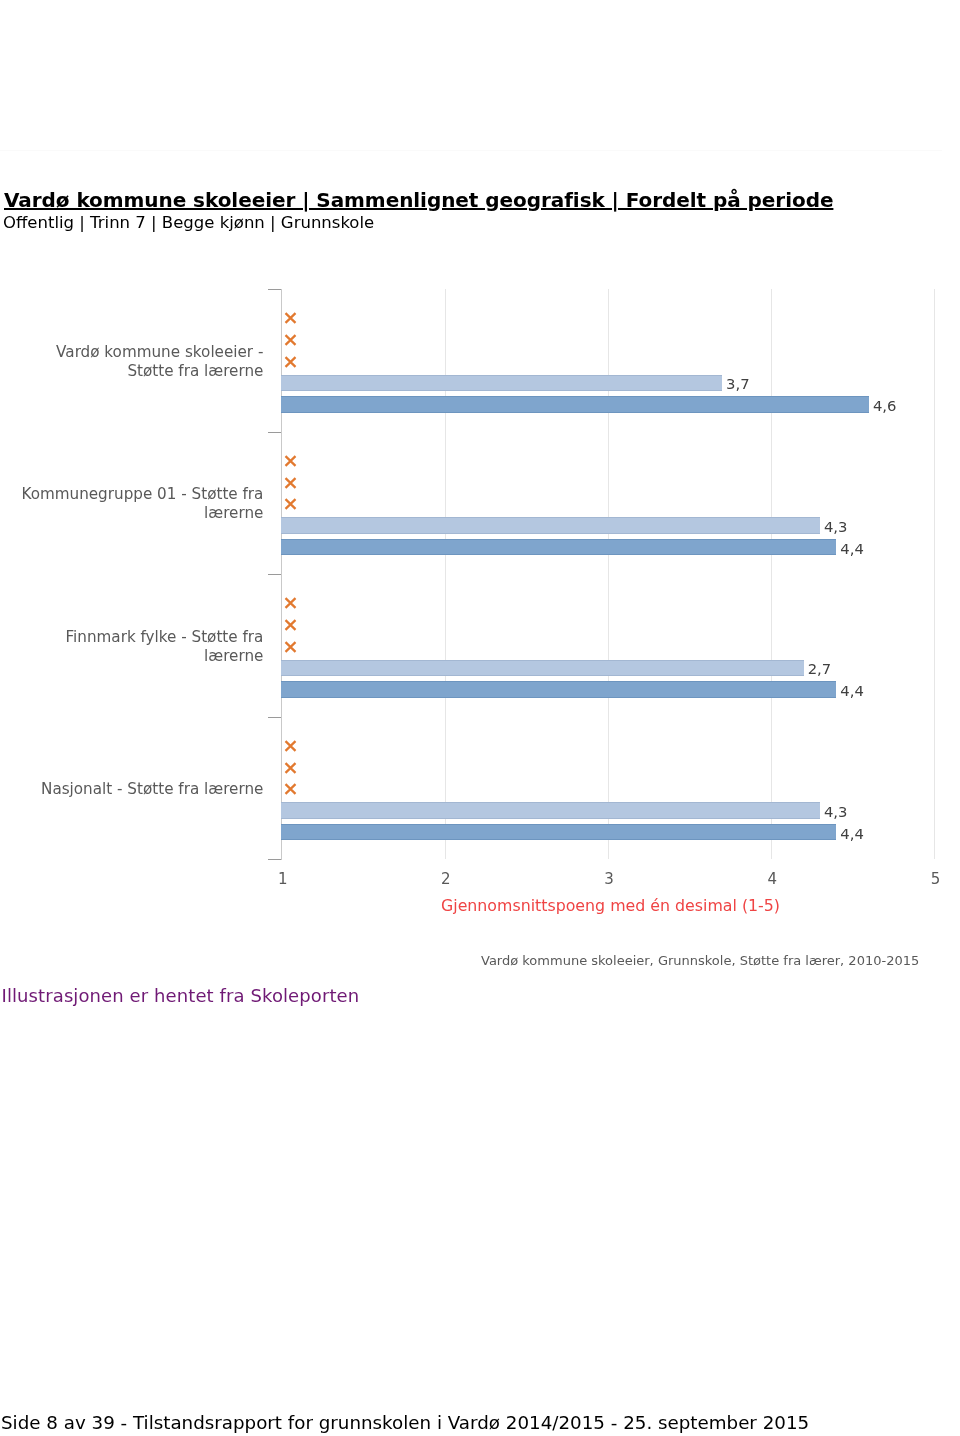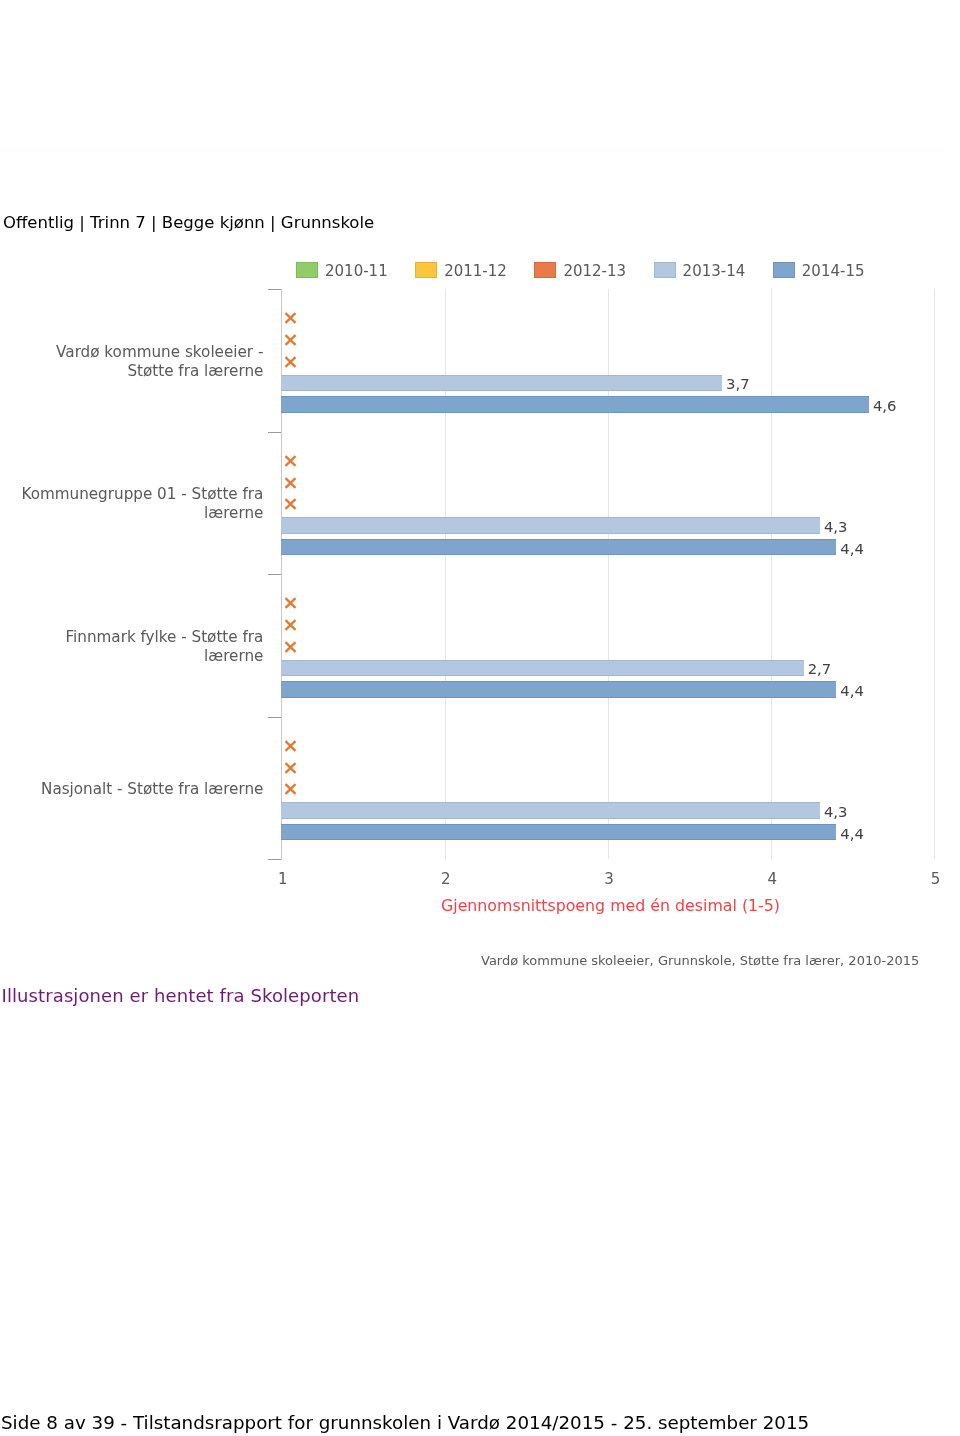--- a/index.html
+++ b/index.html
@@ -42,45 +42,24 @@
   .footer{position:absolute;left:1px;top:1412px;font-size:18.28px;color:#000;white-space:nowrap;}
 </style>
 </head>
 <body>
 
 <div class="page">
 
   <div class="rowsep"></div>
 
 
+  <div class="chart-title">Vardø kommune skoleeier | Sammenlignet geografisk | Fordelt på periode</div>
   <div class="chart-sub">Offentlig | Trinn 7 | Begge kjønn | Grunnskole</div>
 
   <div class="figure">
-    <div class="legend" id="legend">
-        <div class="item" style="left: 296px;">
-          <span class="sw" style="background: rgb(142, 205, 104); left: 0px; border: 1px solid rgb(127, 185, 92); box-sizing: border-box;"></span>
-          <span class="lb" style="left: 29px;">2010-11</span>
-        </div>
-        <div class="item" style="left: 415.2px;">
-          <span class="sw" style="background: rgb(251, 198, 60); left: 0px; border: 1px solid rgb(229, 179, 52); box-sizing: border-box;"></span>
-          <span class="lb" style="left: 29px;">2011-12</span>
-        </div>
-        <div class="item" style="left: 534.4px;">
-          <span class="sw" style="background: rgb(233, 122, 74); left: 0px; border: 1px solid rgb(213, 108, 64); box-sizing: border-box;"></span>
-          <span class="lb" style="left: 29px;">2012-13</span>
-        </div>
-        <div class="item" style="left: 653.6px;">
-          <span class="sw" style="background: rgb(180, 199, 224); left: 0px; border: 1px solid rgb(163, 183, 210); box-sizing: border-box;"></span>
-          <span class="lb" style="left: 29px;">2013-14</span>
-        </div>
-        <div class="item" style="left: 772.8px;">
-          <span class="sw" style="background: rgb(127, 165, 205); left: 0px; border: 1px solid rgb(109, 149, 191); box-sizing: border-box;"></span>
-          <span class="lb" style="left: 29px;">2014-15</span>
-        </div>
-      </div>
     <div class="plot" id="plot">
         <div class="grid" style="left: 444.6px; top: 41px; height: 570px;"></div>
         <div class="grid" style="left: 607.8px; top: 41px; height: 570px;"></div>
         <div class="grid" style="left: 771px; top: 41px; height: 570px;"></div>
         <div class="grid" style="left: 934.2px; top: 41px; height: 570px;"></div>
         <div class="axisline" style="background: rgb(201, 201, 201); left: 281.4px; top: 41px; width: 1px; height: 571px;"></div>
         <div class="axisline" style="left: 267.9px; top: 41px; width: 13.5px; height: 1px; background: rgb(154, 154, 154);"></div>
         <div class="axisline" style="left: 267.9px; top: 183.5px; width: 13.5px; height: 1px; background: rgb(154, 154, 154);"></div>
         <div class="axisline" style="left: 267.9px; top: 326px; width: 13.5px; height: 1px; background: rgb(154, 154, 154);"></div>
         <div class="axisline" style="left: 267.9px; top: 468.5px; width: 13.5px; height: 1px; background: rgb(154, 154, 154);"></div>

